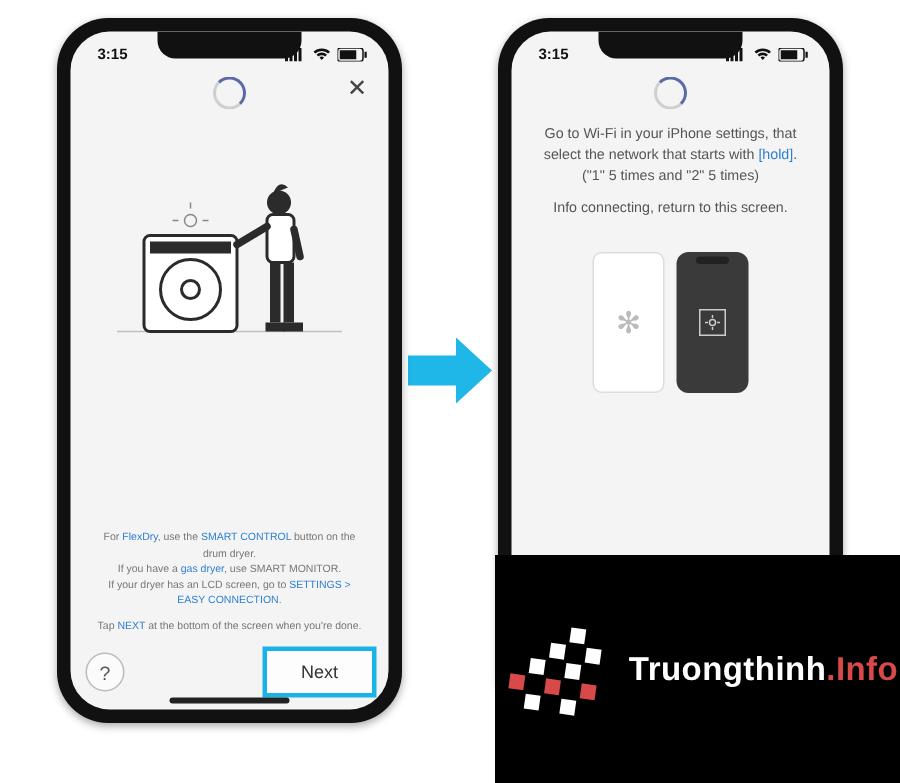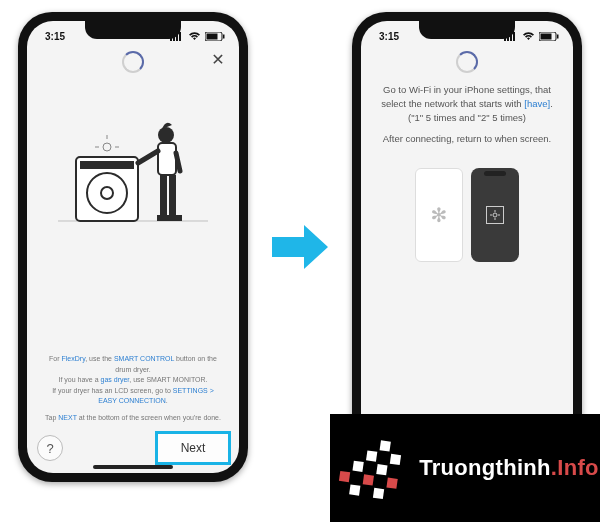--- a/index.html
+++ b/index.html
@@ -8,21 +8,21 @@
     height: 522px;
     background: #ffffff;
     font-family: -apple-system, BlinkMacSystemFont, "Segoe UI", Arial, sans-serif;
     position: relative;
     overflow: hidden;
   }
   .stage {
     display: flex;
     align-items: center;
     justify-content: center;
-    gap: 22px;
+    gap: 2px;
     padding-top: 12px;
   }
   .phone {
     width: 230px;
     height: 470px;
     background: #111;
     border-radius: 34px;
     padding: 9px;
     box-shadow: 0 2px 6px rgba(0,0,0,.35);
     position: relative;
@@ -181,21 +181,21 @@
   }
   
   .arrow {
     width: 60px; height: 56px;
     display: flex; align-items: center; justify-content: center;
   }
   
   .watermark {
     position: absolute;
     right: 0; bottom: 0;
-    width: 270px; height: 108px;
+    width: 270px; height: 152px;
     background: #000;
     color: #fff;
     display: flex;
     align-items: center;
     justify-content: center;
     gap: 10px;
     padding: 10px 12px;
   }
   .wm-logo svg { display:block; }
   .wm-text {
@@ -338,24 +338,24 @@
           </span>
         </span>
       </div>
 
       <div class="topbar">
         <div class="spinner"></div>
       </div>
 
       <div class="instr">
         <div>
-          <span>Go to Wi-Fi in your iPhone settings, that select the network that starts with </span><span class="hl">[have]</span><span>.</span>
+          <span>Go to Wi-Fi in your iPhone settings, that select the network that starts with </span><span class="hl">[hold]</span><span>.</span>
         </div>
         <div>("1" 5 times and "2" 5 times)</div>
-        <div style="margin-top:8px">After connecting, return to when screen.</div>
+        <div style="margin-top:8px">Info connecting, return to this screen.</div>
       </div>
 
       <div class="cards">
         <div class="card-white">
           <span>✻</span>
         </div>
         <div class="card-dark">
           <span class="gear">
             <svg width="10" height="10" viewBox="0 0 10 10">
                 <circle cx="5" cy="5" r="2" fill="none" stroke="#ccc" stroke-width="1"></circle>

